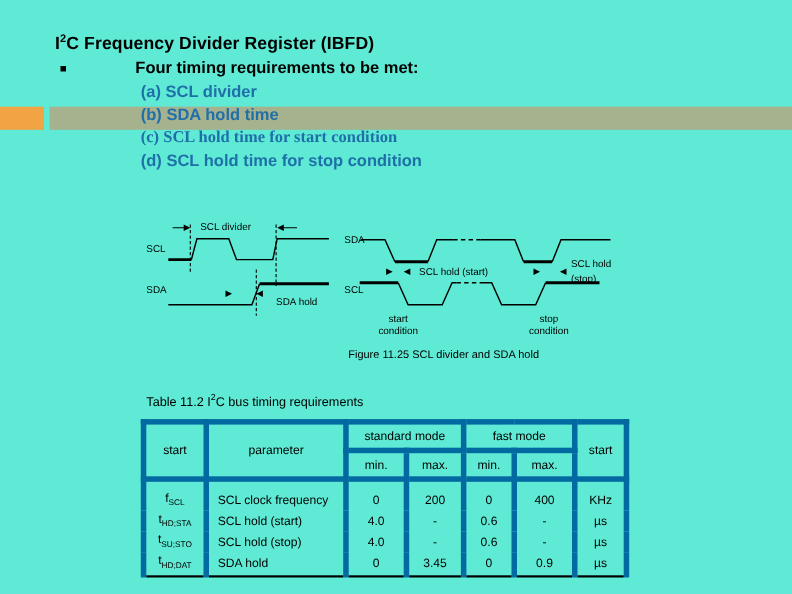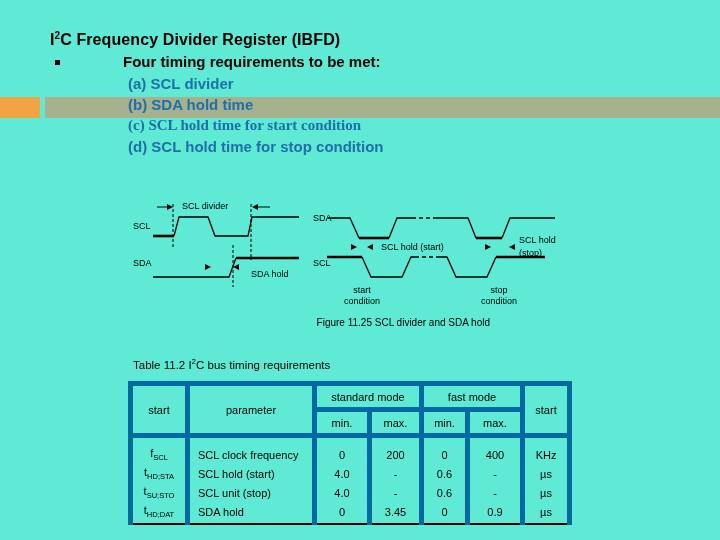--- a/index.html
+++ b/index.html
@@ -165,21 +165,21 @@
         <td><span>t</span><sub>HD;STA</sub></td>
         <td class="param">SCL hold (start)</td>
         <td>4.0</td>
         <td>-</td>
         <td>0.6</td>
         <td>-</td>
         <td>µs</td>
       </tr>
       <tr>
         <td><span>t</span><sub>SU;STO</sub></td>
-        <td class="param">SCL unit (stop)</td>
+        <td class="param">SCL hold (stop)</td>
         <td>4.0</td>
         <td>-</td>
         <td>0.6</td>
         <td>-</td>
         <td>µs</td>
       </tr>
       <tr>
         <td><span>t</span><sub>HD;DAT</sub></td>
         <td class="param">SDA hold</td>
         <td>0</td>

